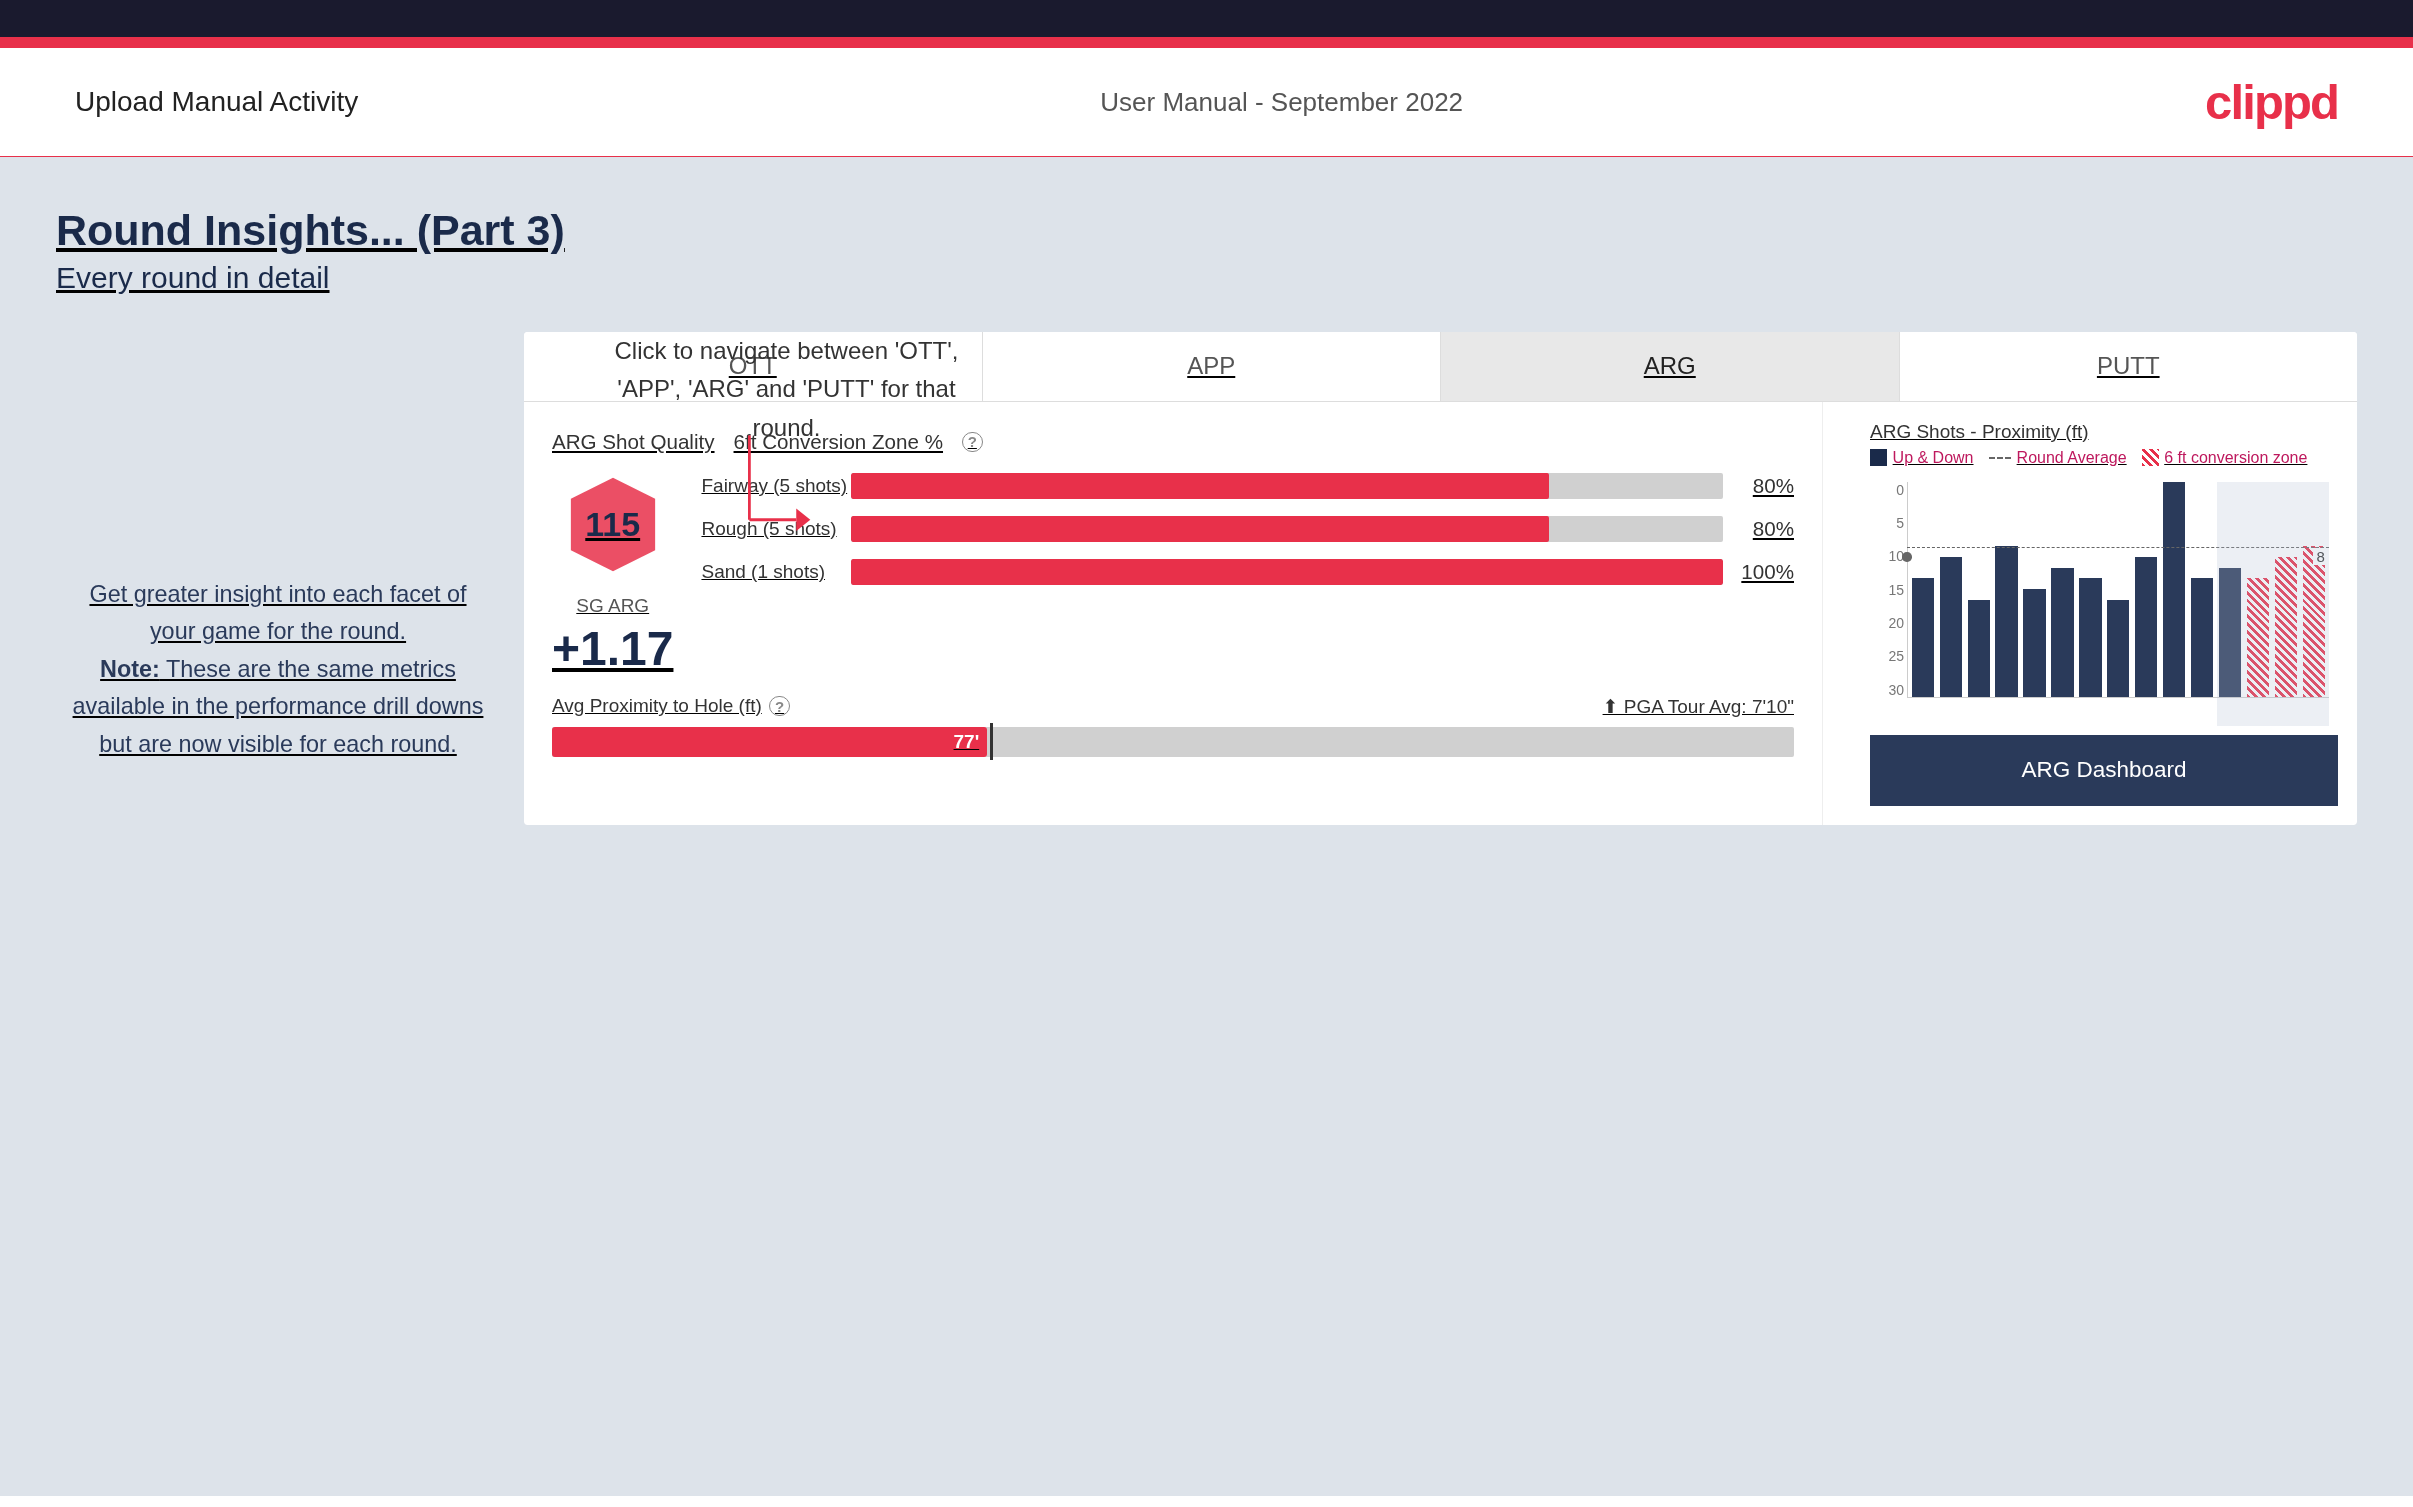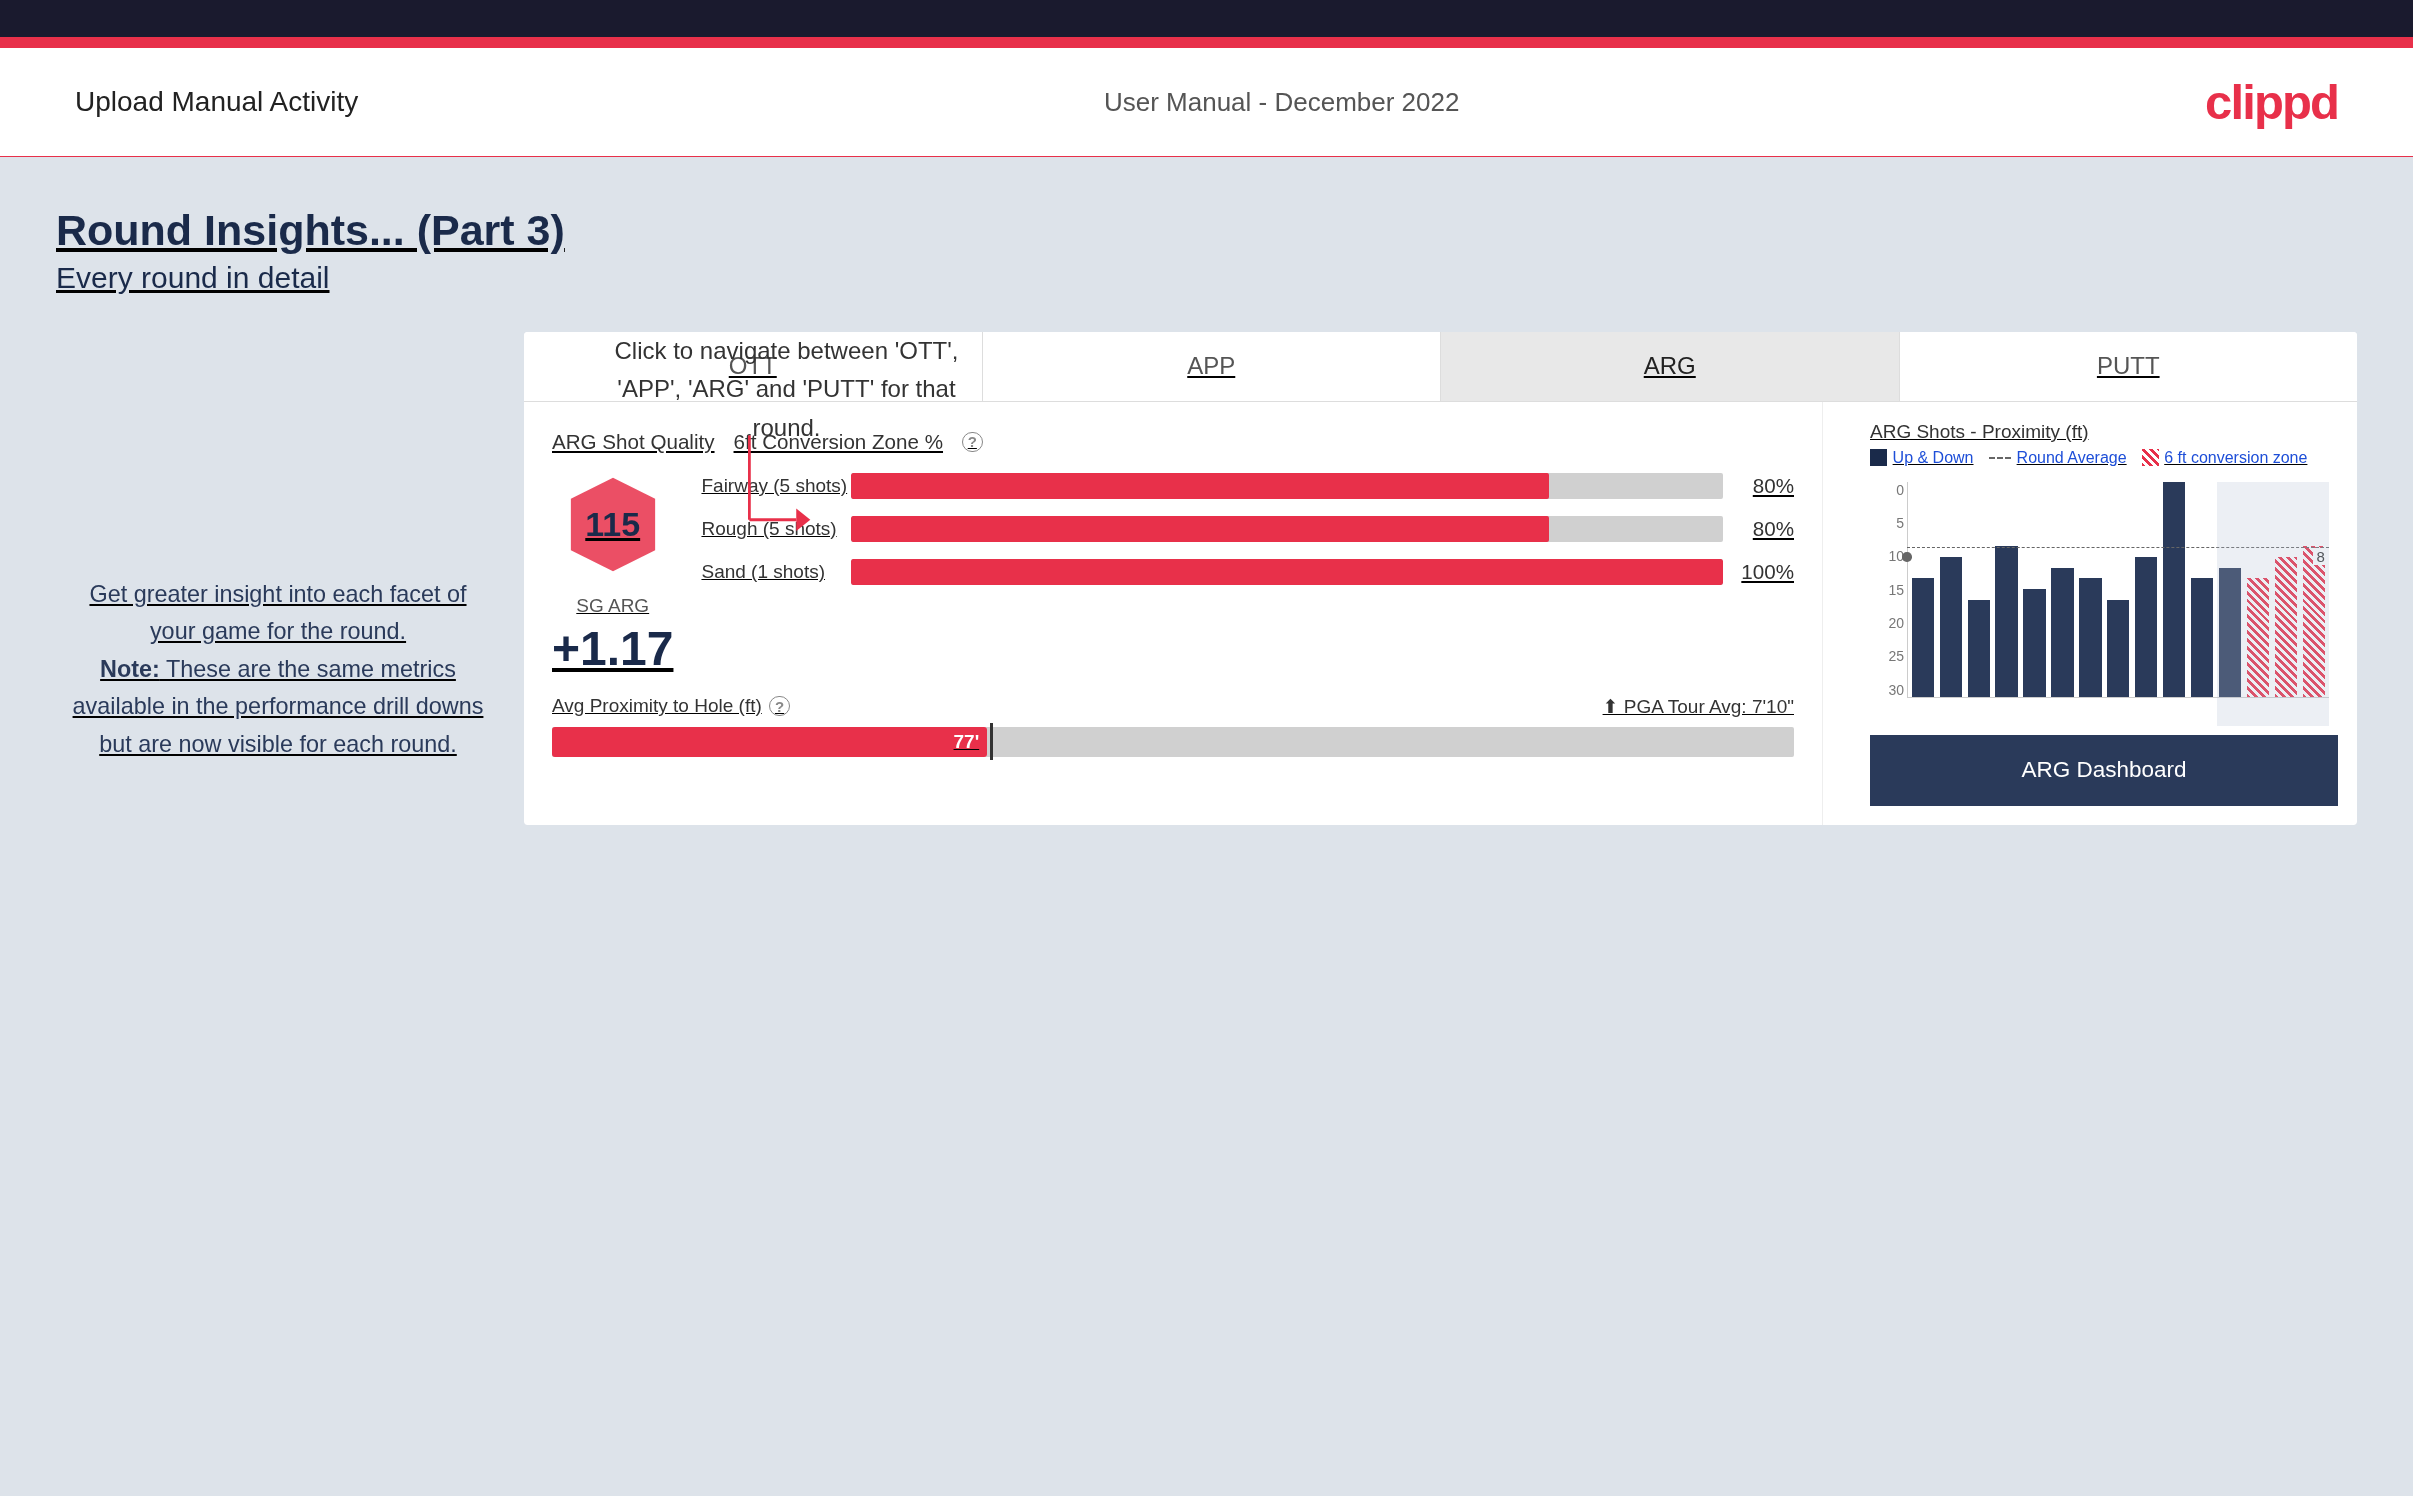--- a/index.html
+++ b/index.html
@@ -64,21 +64,21 @@
     .proximity-header { display: flex; align-items: center; justify-content: space-between; margin-bottom: 9.4px; }
     .proximity-label { font-size: 19px; color: #333; display: flex; align-items: center; gap: 7.5px; }
     .pga-avg { font-size: 19px; color: #333; }
     .proximity-bar-track { width: 100%; height: 30px; background: #d0d0d0; border-radius: 1.9px; position: relative; }
     .proximity-bar-fill { height: 100%; background: #e8304a; border-radius: 3px; width: 35%; display: flex; align-items: center; justify-content: flex-end; }
     .proximity-value { font-size: 19px; color: #fff; font-weight: 700; padding-right: 7.5px; }
     .proximity-cursor { position: absolute; right: 64.5%; top: -3.7px; height: 37px; width: 2.8px; background: #333; }
 
     .chart-header { font-size: 19px; color: #333; margin-bottom: 5.6px; }
     .chart-legend { display: flex; align-items: center; gap: 15px; margin-bottom: 15px; flex-wrap: wrap; }
-    .legend-item { display: flex; align-items: center; gap: 5.6px; font-size: 16px; color: #1d4ed8; }
+    .legend-item { display: flex; align-items: center; gap: 5.6px; font-size: 16px; color: #be185d; }
     .legend-box { width: 17px; height: 17px; background: #1a2a4a; }
     .legend-dashed { width: 22.5px; height: 0; border-top: 2.8px dashed #666; }
     .legend-hatched { width: 17px; height: 17px; background: repeating-linear-gradient(45deg, #e8304a, #e8304a 2.8px, #fff 2.8px, #fff 5.6px); }
 
     .chart-area { position: relative; height: 244px; }
     .chart-y-labels { position: absolute; left: 0; top: 0; bottom: 28px; width: 34px; display: flex; flex-direction: column-reverse; justify-content: space-between; }
     .chart-y-label { font-size: 14px; color: #777; text-align: right; }
     .chart-bars { position: absolute; left: 37px; right: 9.4px; top: 0; bottom: 28px; display: flex; align-items: flex-end; gap: 5.6px; border-left: 0.9px solid #ccc; border-bottom: 0.9px solid #ccc; }
 
     .chart-bar-group { flex: 1; display: flex; align-items: flex-end; height: 100%; }
@@ -94,21 +94,21 @@
     .footer { padding: 19px 75px; font-size: 20.6px; color: #888; }
   </style>
 </head>
 <body>
 
 <div class="top-bar"></div>
 <div class="bottom-bar"></div>
 
 <div class="header">
   <div class="header-left">Upload Manual Activity</div>
-  <div class="header-center">User Manual - December 2022</div>
+  <div class="header-center">User Manual - September 2022</div>
   <div class="clippd-logo">clippd</div>
 </div>
 
 <div class="main-content">
   <div class="section-title">Round Insights... (Part 3)</div>
   <div class="section-subtitle">Every round in detail</div>
 
   <div class="content-layout">
 
     <div style="position:absolute; left:543px; top:0; text-align:center; font-size:24px; color:#333; line-height:1.6; width:375px;">Click to navigate between 'OTT', 'APP',

